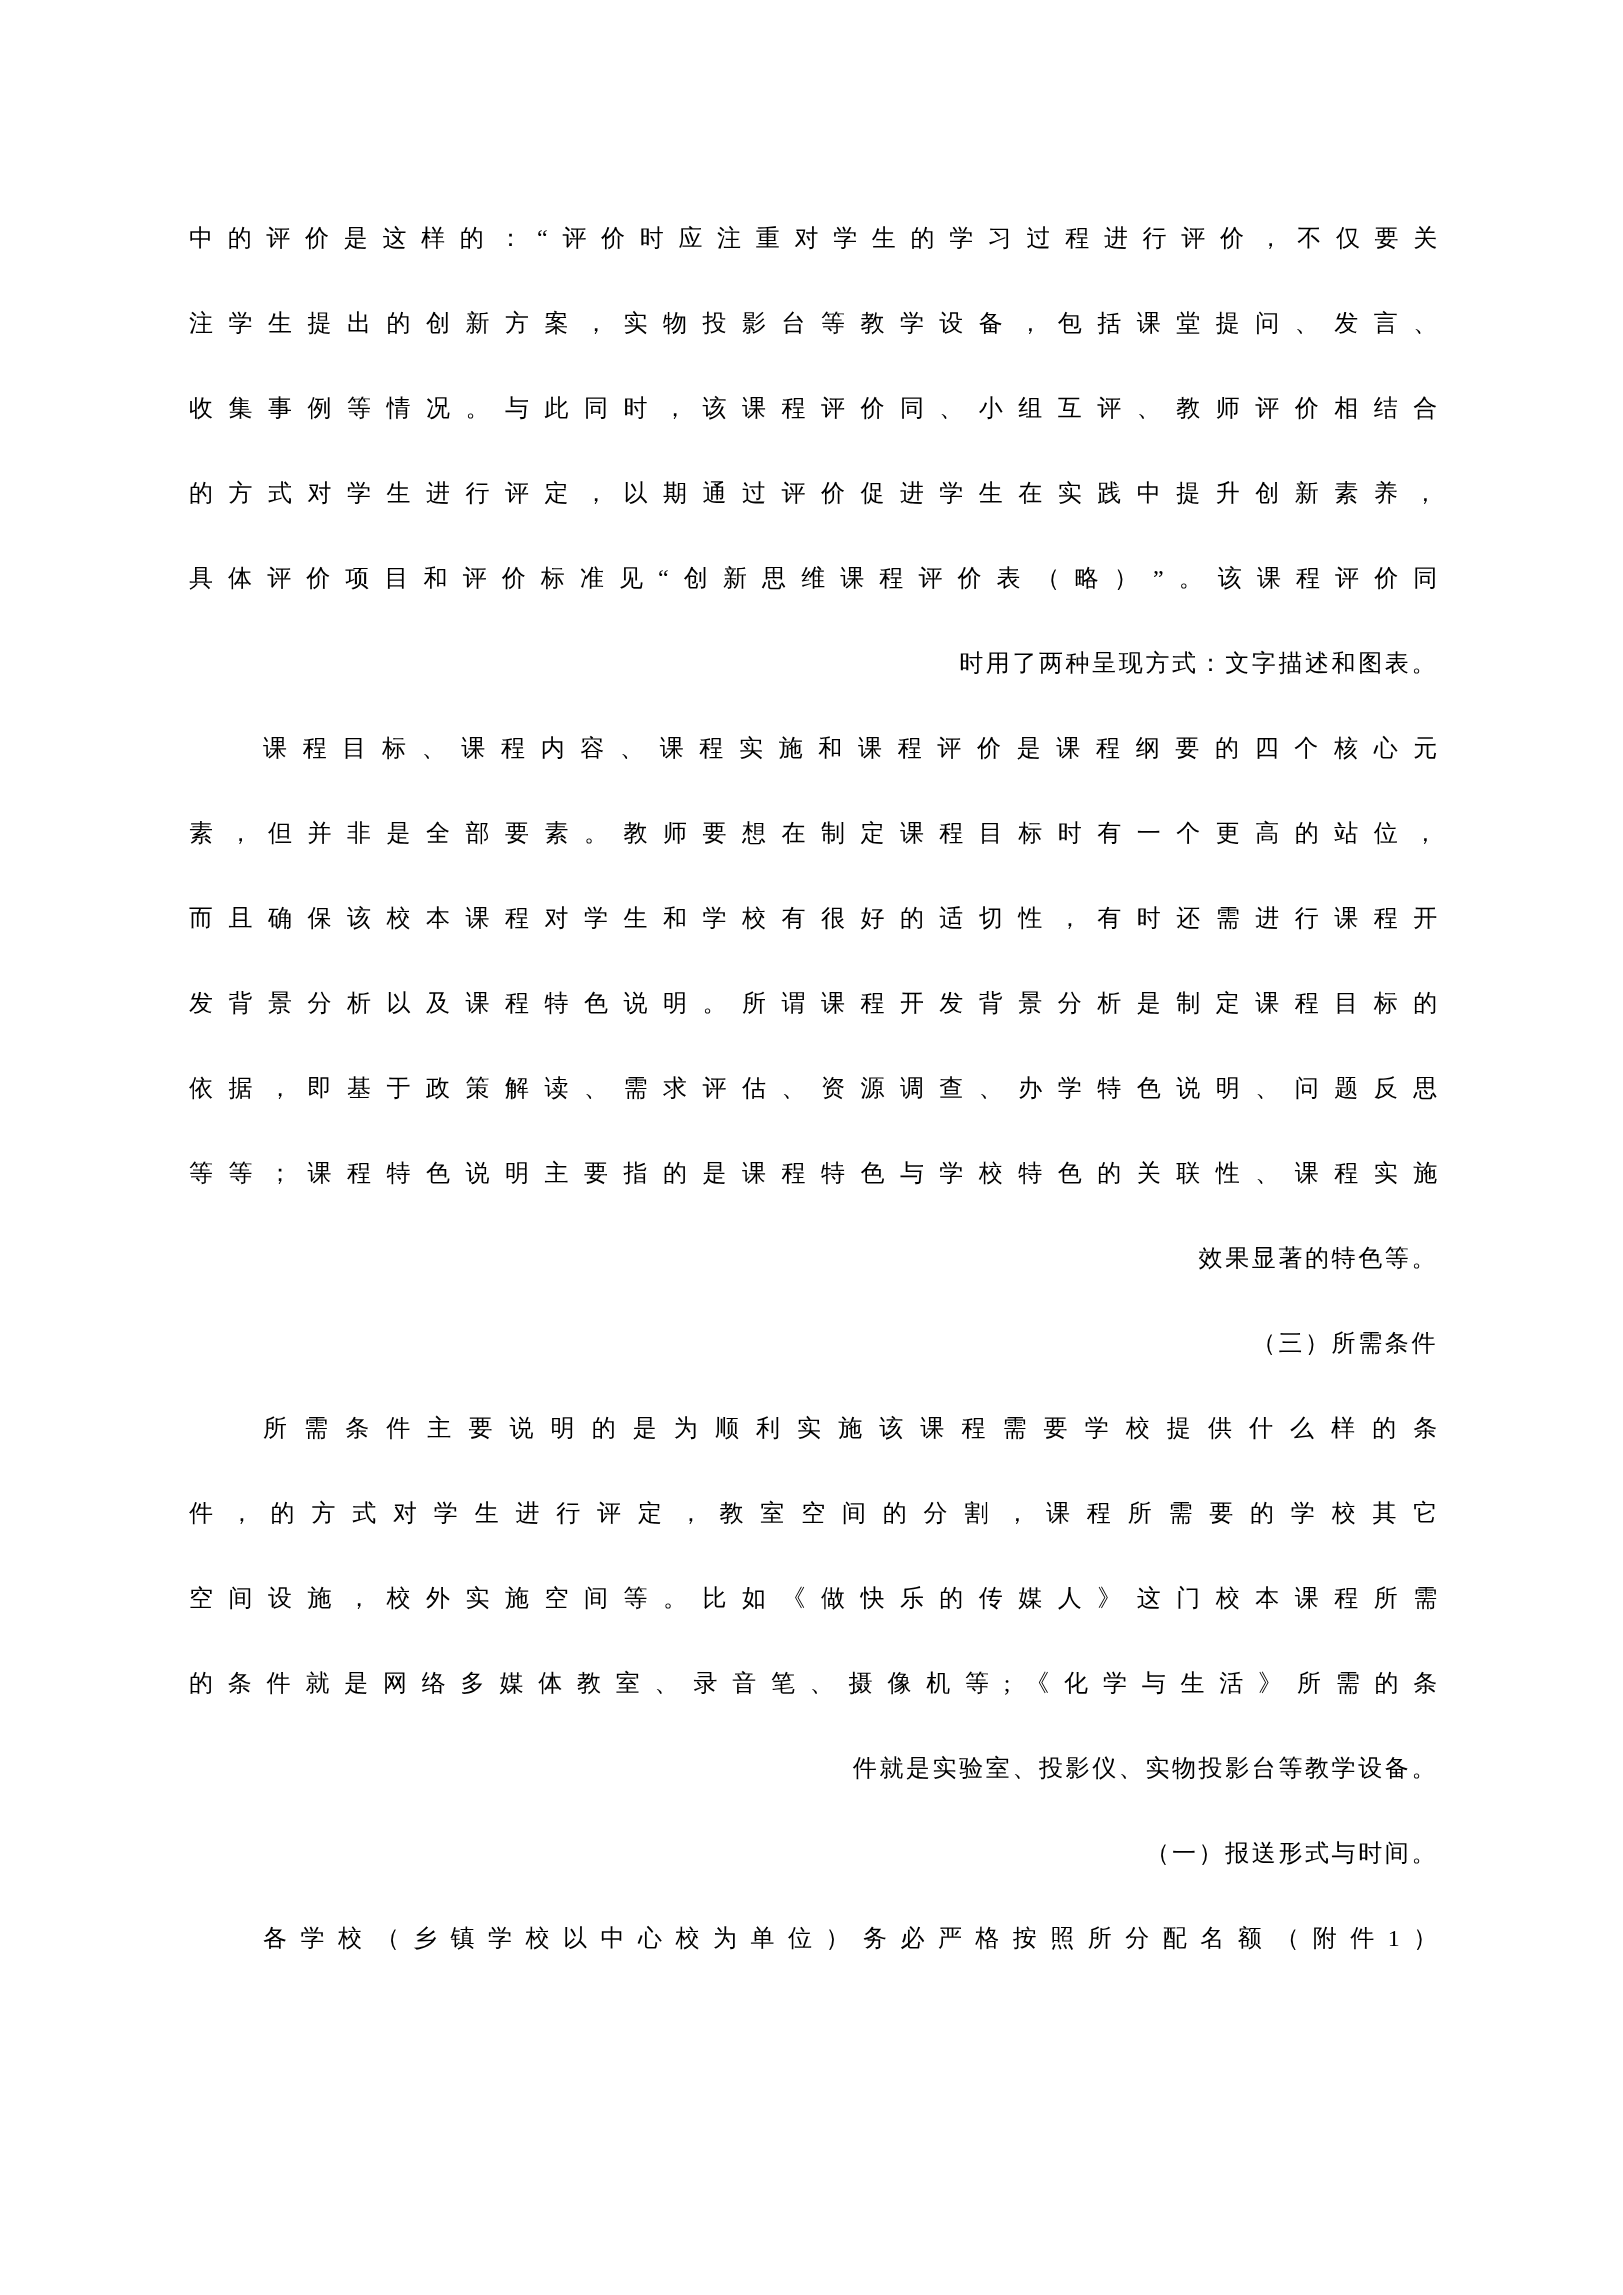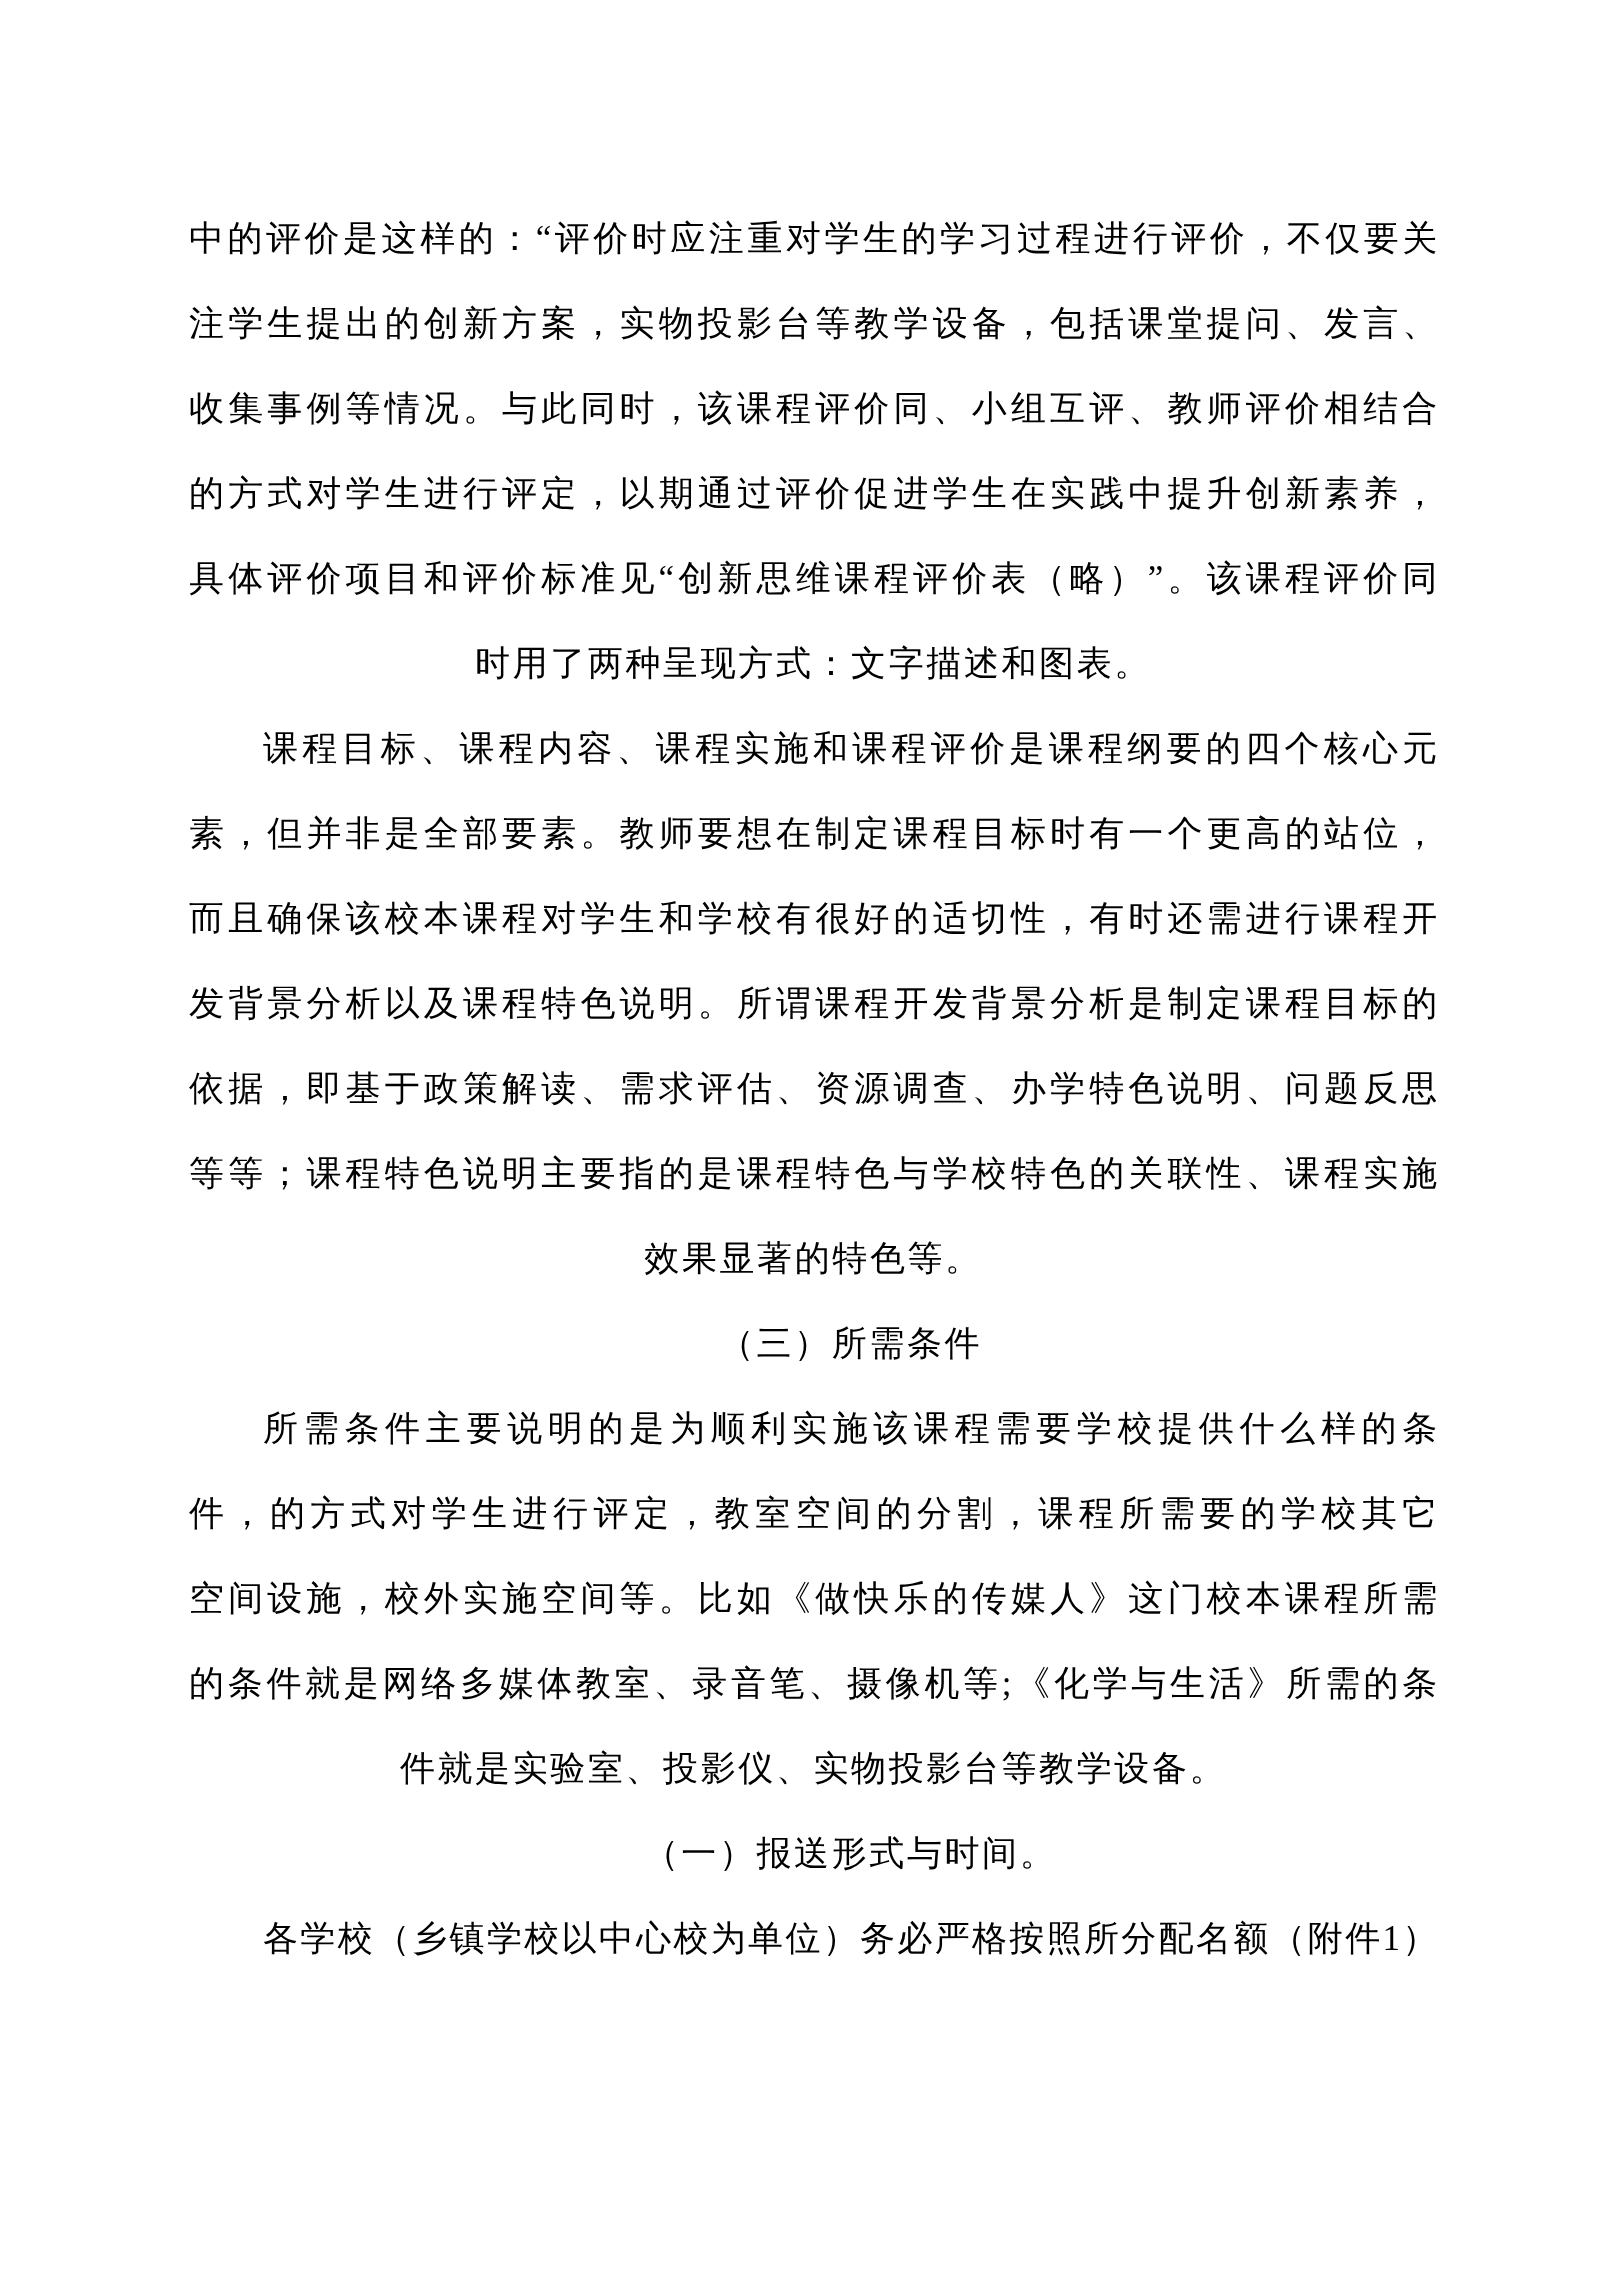--- a/index.html
+++ b/index.html
@@ -19,31 +19,31 @@
     left: 189px;
     top: 196px;
     width: 1249px;
     color: #000000;
     font-family: "Liberation Serif", "DejaVu Serif", serif;
   }
   .line {
     display: block;
     height: 85px;
     line-height: 85px;
-    font-size: 35px;
+    font-size: 24px;
     color: #000000;
   }
   .line.justify {
     text-align: justify;
     text-align-last: justify;
     text-justify: inter-character;
     letter-spacing: 0.7px;
   }
   .line.left {
-    text-align: center;
+    text-align: right;
     letter-spacing: 2.6px;
   }
   .line.indent-2 {
     padding-left: 74px;
   }
   .line.heading {
     font-family: "Liberation Sans", "DejaVu Sans", sans-serif;
     font-weight: 700;
     font-size: 37px;
     letter-spacing: 3.9px;

